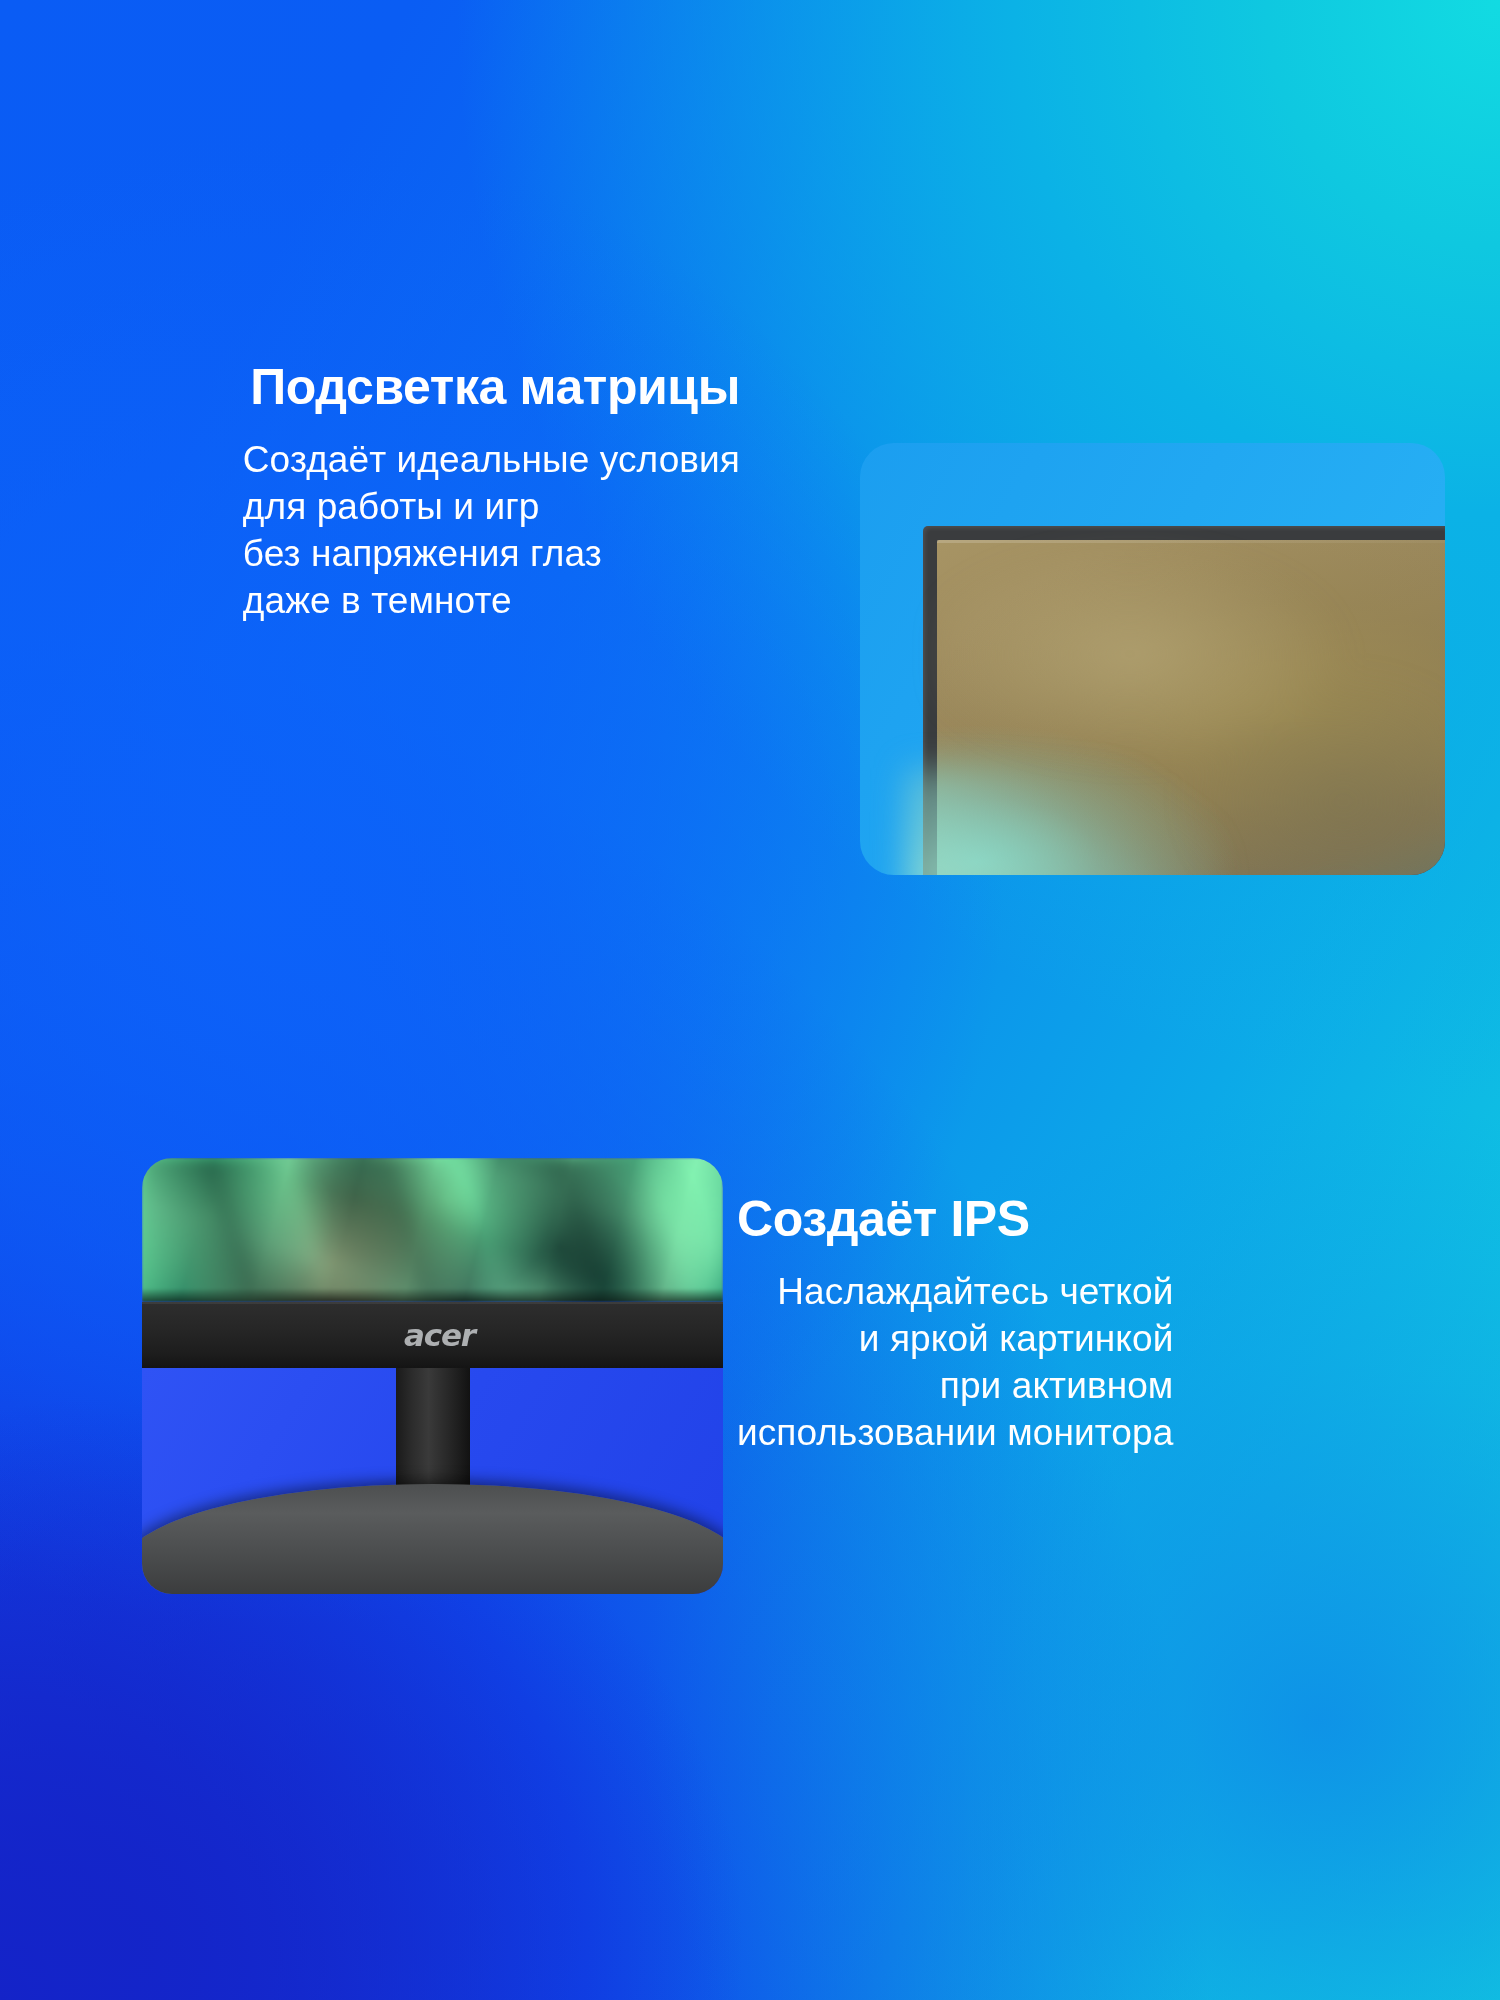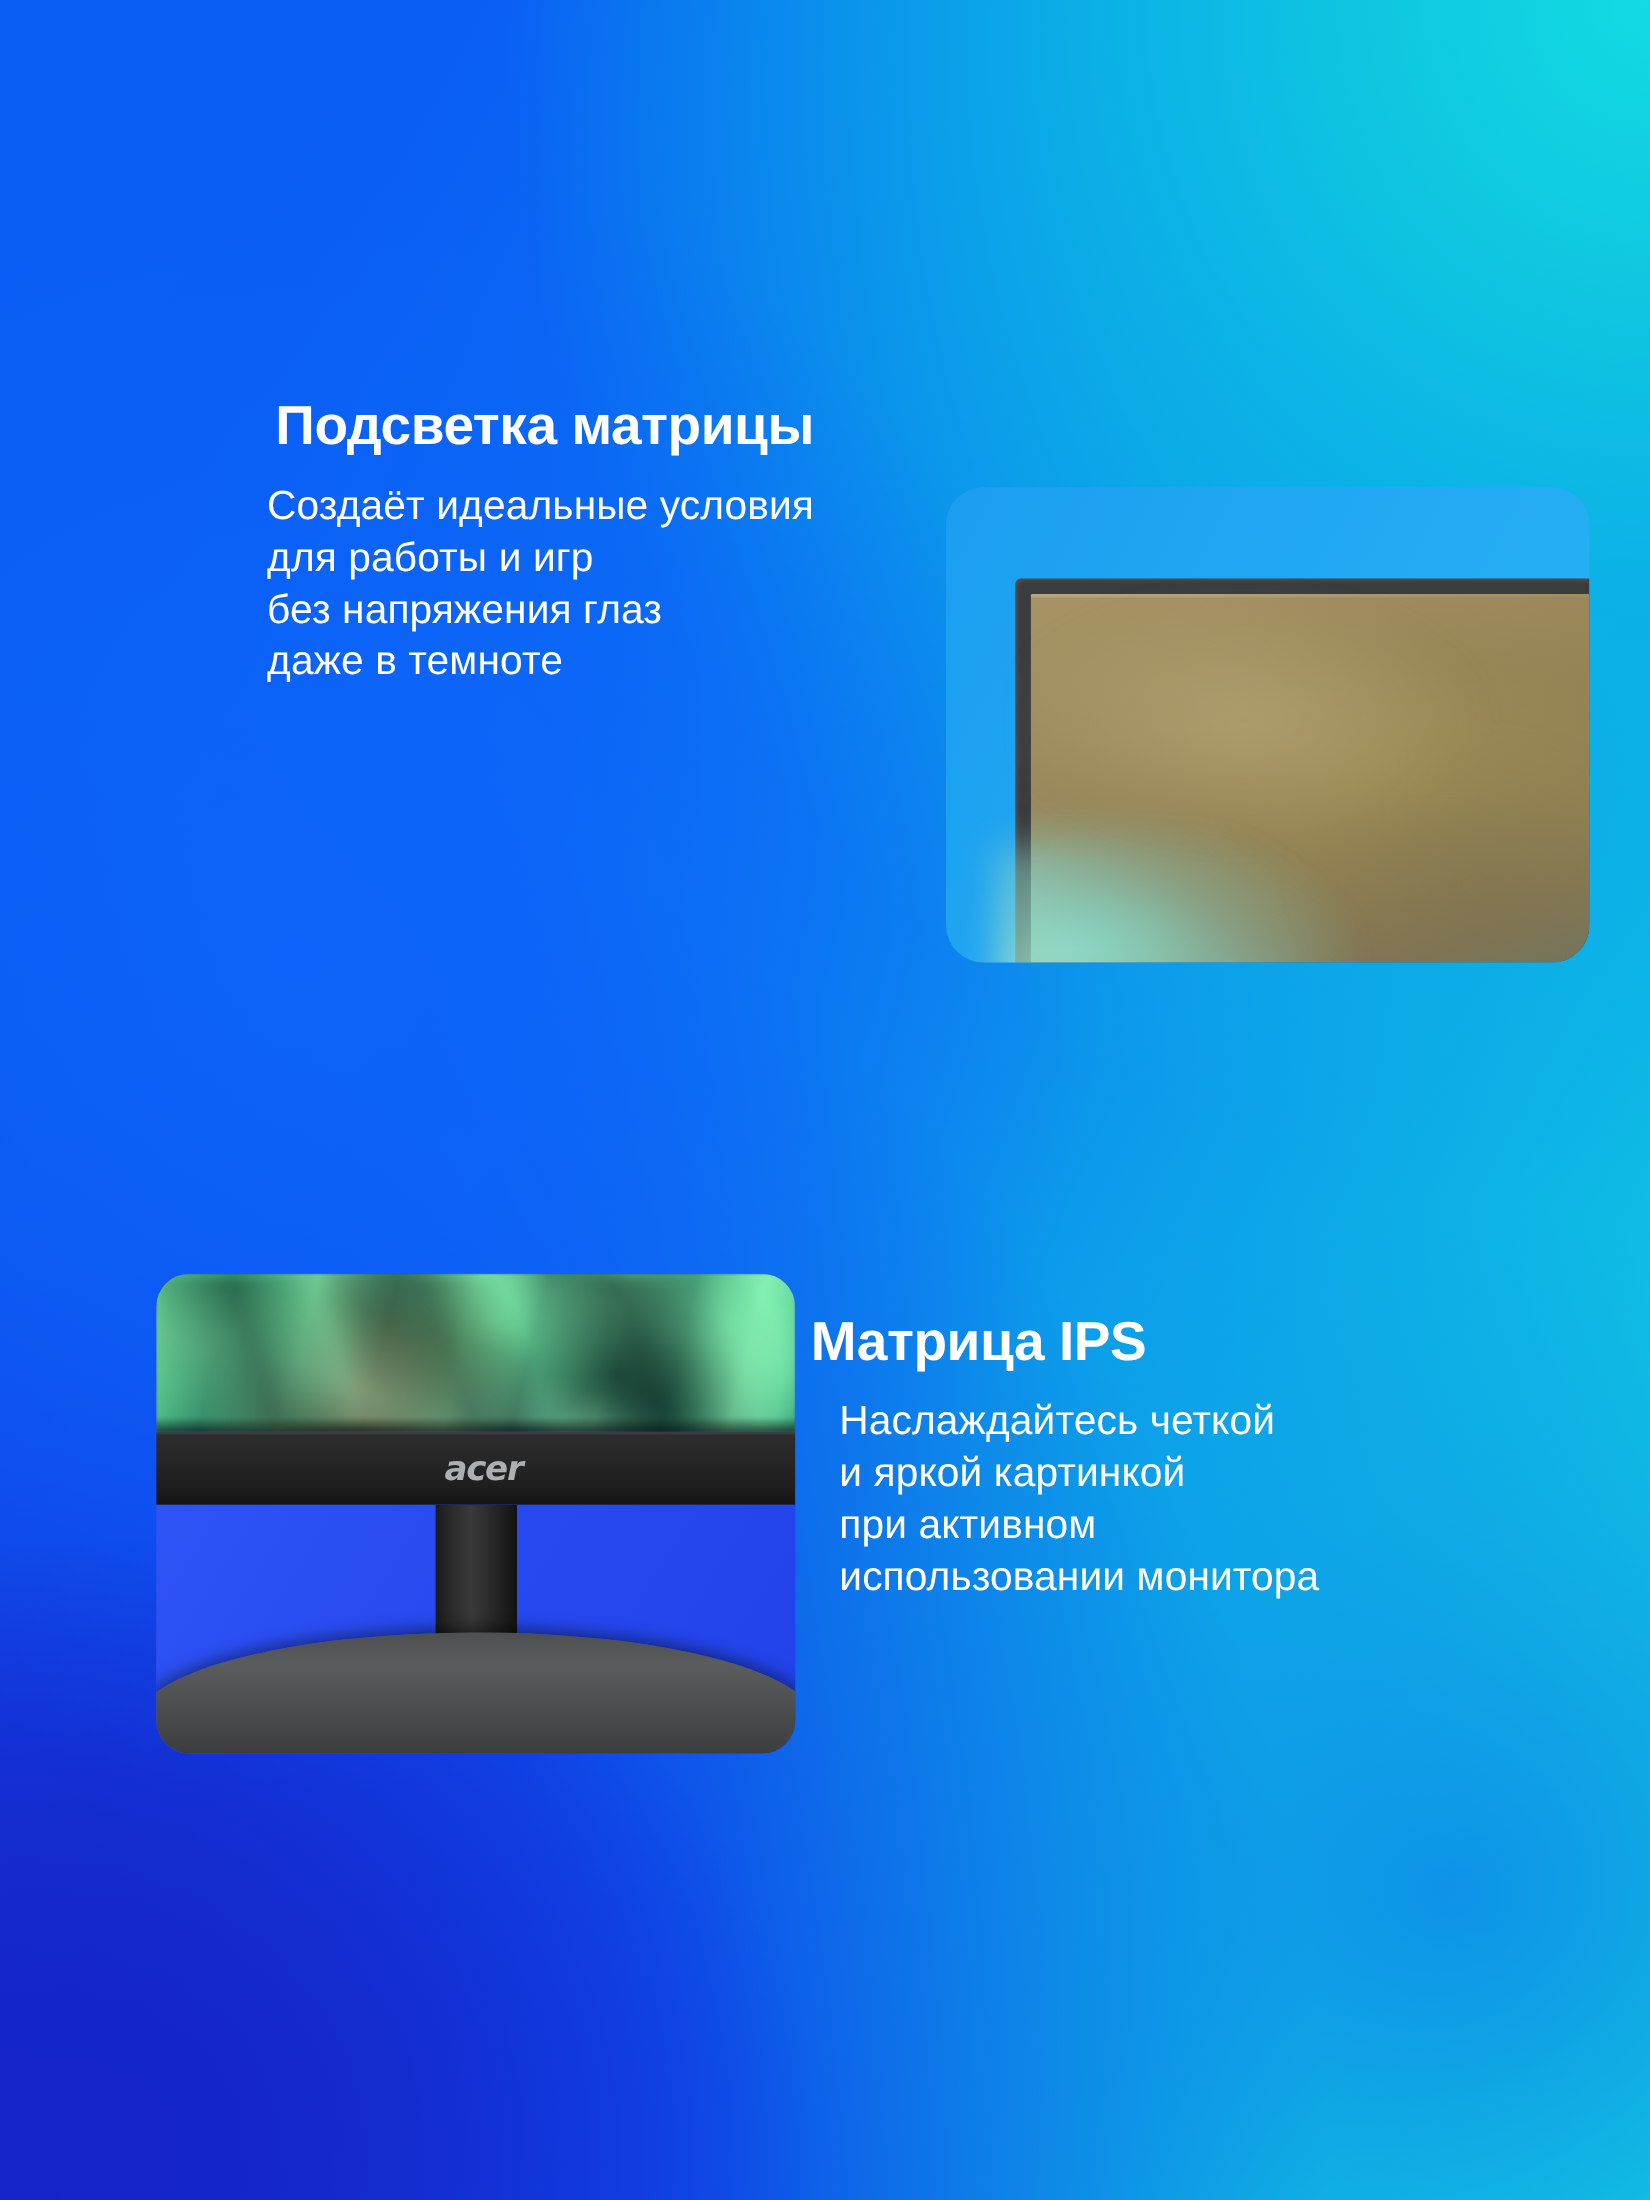--- a/index.html
+++ b/index.html
@@ -80,21 +80,21 @@
     font-size: 37px;
     line-height: 1.27;
     letter-spacing: 0.1px;
     white-space: pre-line;
   }
 
   #block-backlight .feature-title { right: 760px; top: 318px; }
   #block-backlight .feature-desc  { right: 760px; top: 400px; }
 
   #block-ips .feature-title { left: 737px; top: 1150px; }
-  #block-ips .feature-desc  { left: 763px; top: 1232px; text-align: left; }
+  #block-ips .feature-desc  { left: 737px; top: 1232px; text-align: right; }
 
   
   .photo-card {
     position: absolute;
     overflow: hidden;
     border-radius: 34px;
   }
 
   
   #card-backlight {
@@ -349,21 +349,21 @@
 
       <div class="ips-lower">
         <div class="stand-neck"></div>
         <div class="stand-base-shadow"></div>
         <div class="stand-base"></div>
       </div>
 
       <div class="card-soft-blur"></div>
     </figure>
 
-    <h2 class="feature-title">Матрица IPS</h2>
+    <h2 class="feature-title">Создаёт IPS</h2>
 
     <p class="feature-desc">Наслаждайтесь четкой
 и яркой картинкой
 при активном
 использовании монитора</p>
   </section>
 
 </div>
 
 </body></html>

